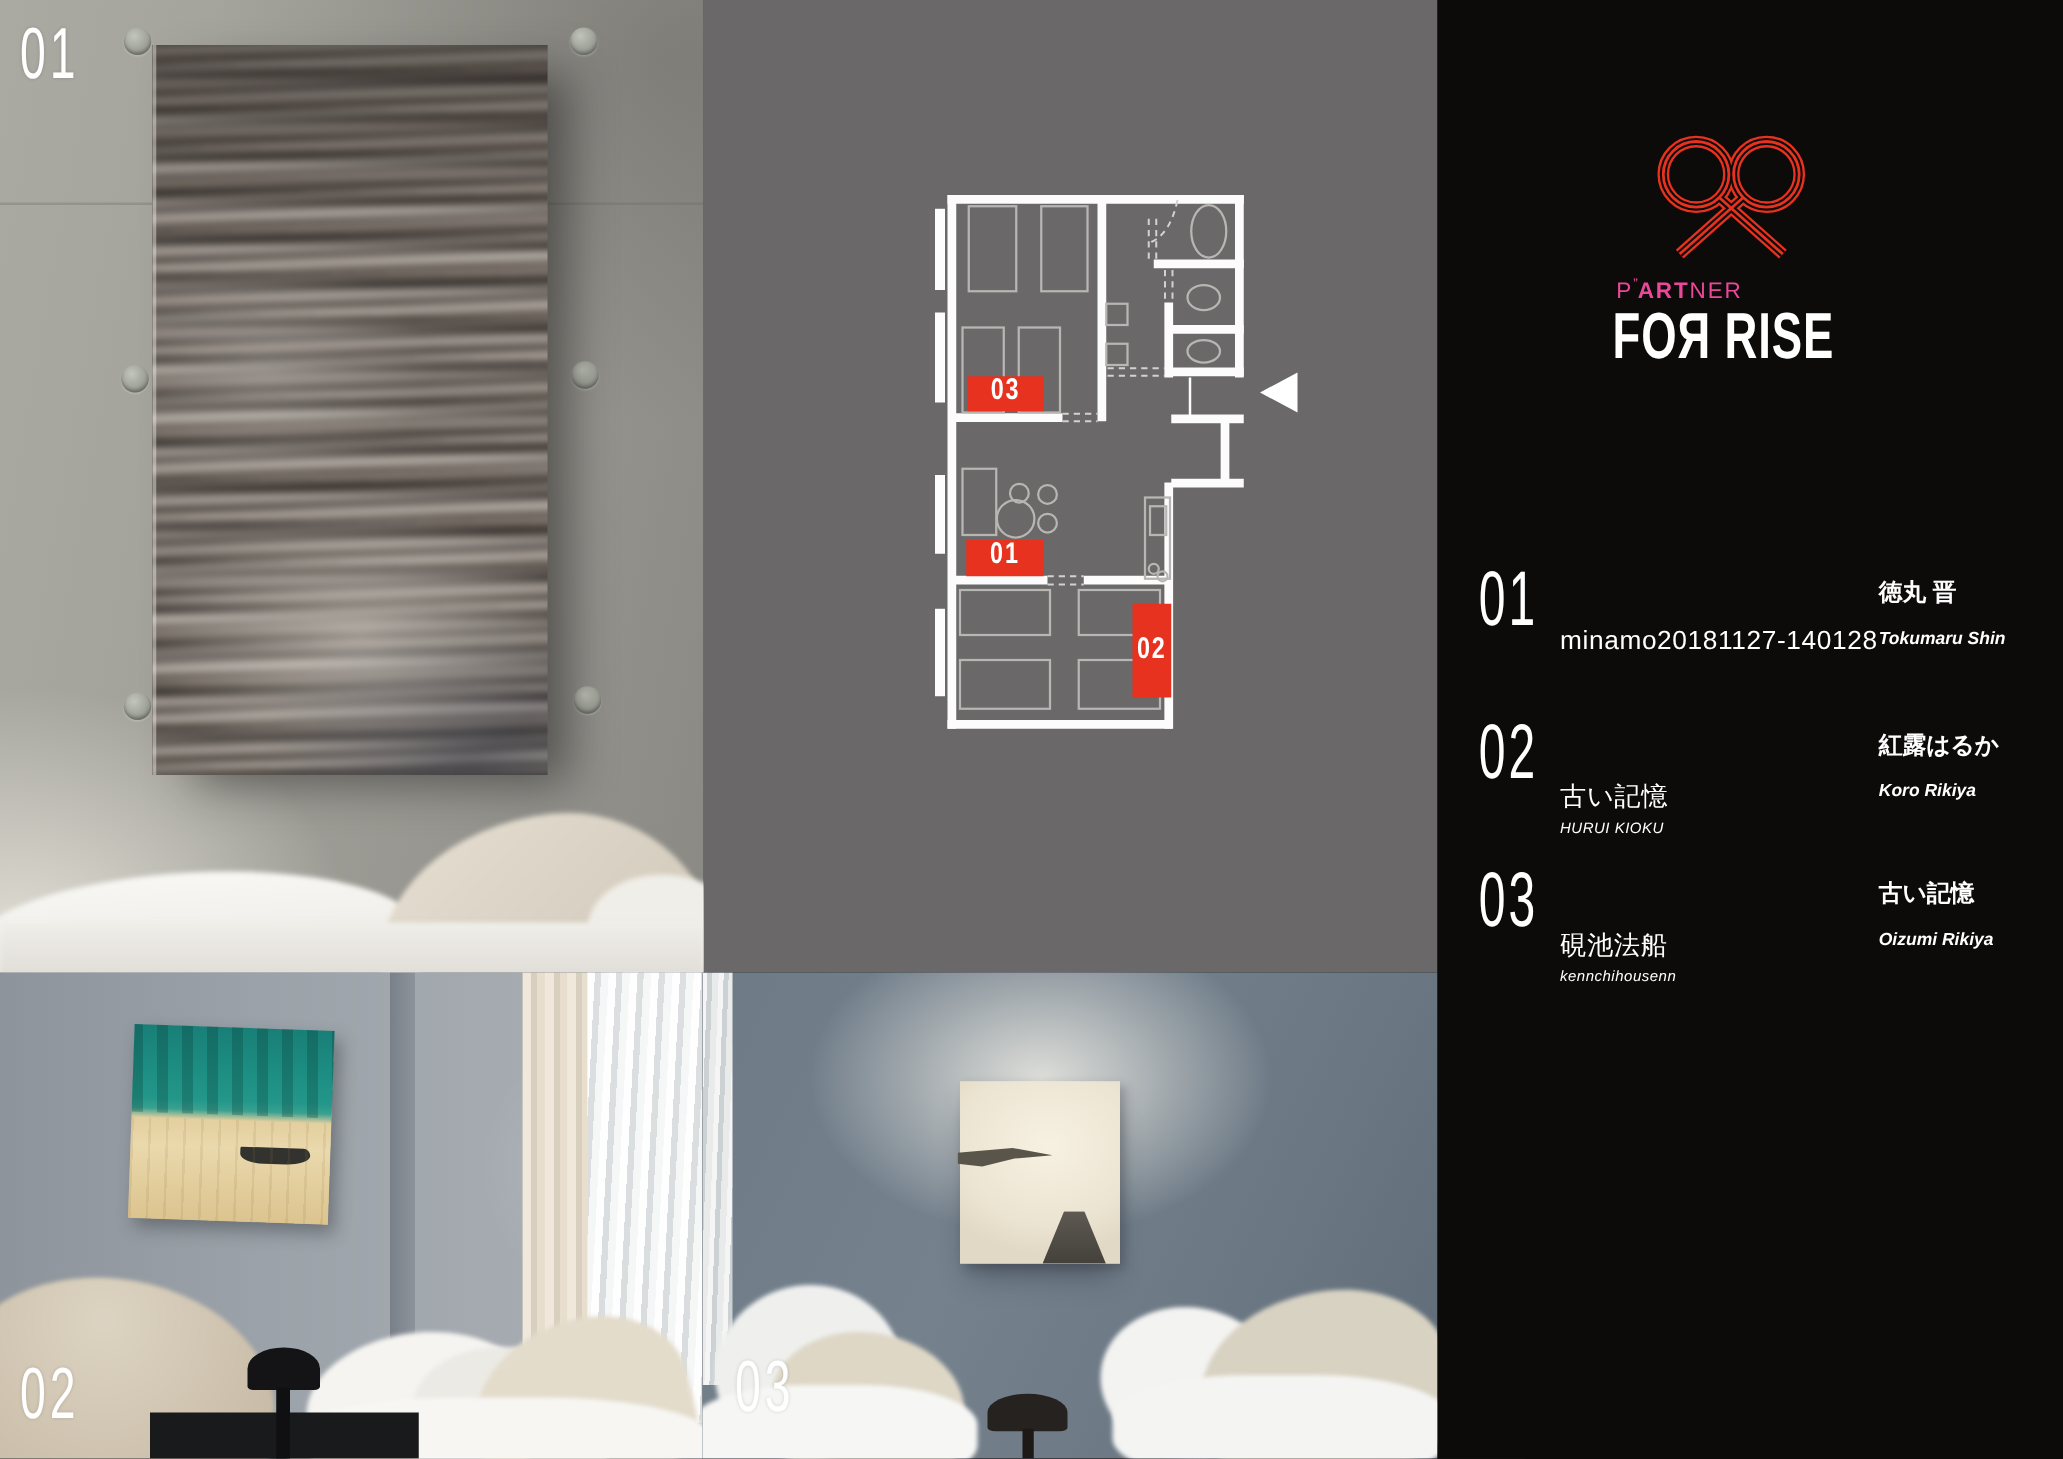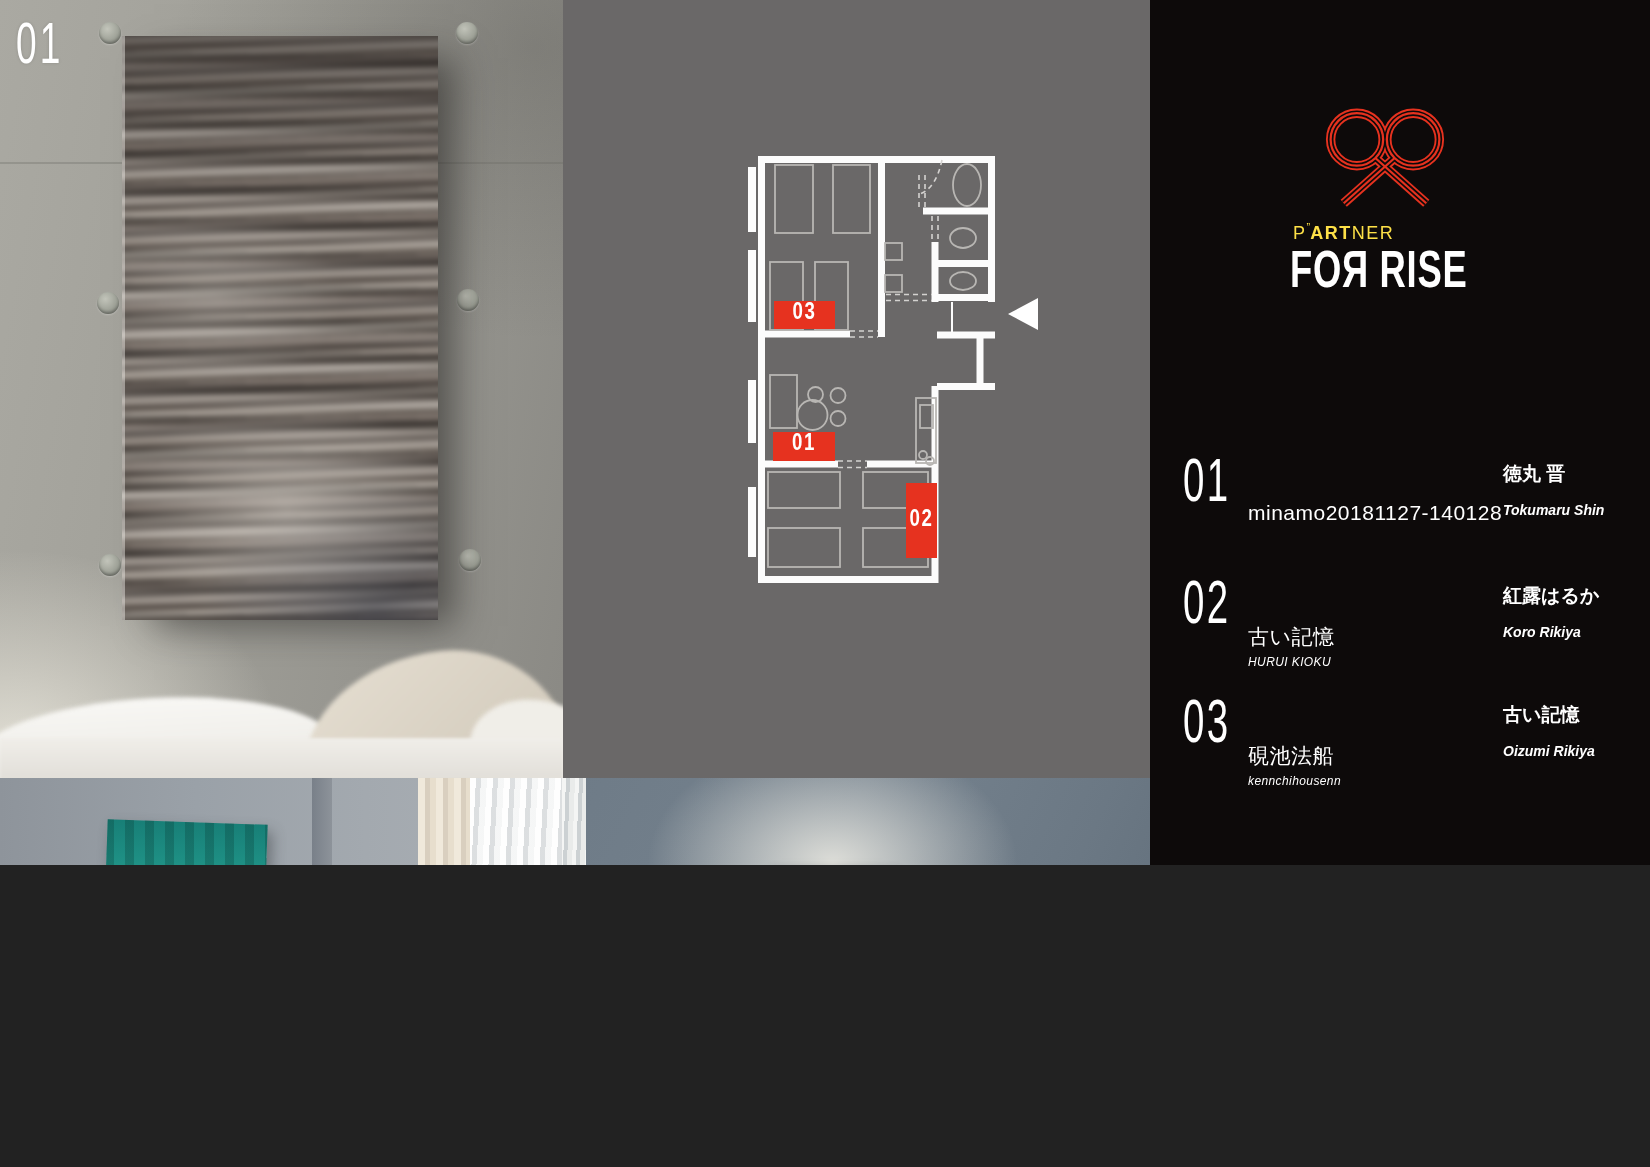--- a/index.html
+++ b/index.html
@@ -1,16 +1,16 @@
 <!DOCTYPE html>
 <html><head>
 <meta charset="utf-8">
 <style>
   html,body{margin:0;padding:0;background:#222;}
-  #page{position:relative;width:1650px;height:865px;overflow:hidden;
+  #page{position:relative;width:1650px;height:1167px;overflow:hidden;
         font-family:"Liberation Sans","DejaVu Sans",sans-serif;background:#0d0a0a;}
   .abs{position:absolute;}
 
   
   .photo-label{position:absolute;color:#fff;font-size:58px;line-height:1;
     font-weight:500;letter-spacing:5px;transform:scaleX(.64);transform-origin:left top;
     text-shadow:0 0 4px rgba(0,0,0,.15);}
 
   
   #photo1{left:0;top:0;width:563px;height:778px;overflow:hidden;
@@ -119,21 +119,21 @@
     background:#d8d2c2;transform:rotate(-6deg);}
   .p3-duvet-l{left:-10px;top:330px;width:230px;height:80px;border-radius:40%;background:#f6f6f4;}
   .p3-duvet-r{right:-10px;top:322px;width:270px;height:85px;border-radius:40%;background:#f4f4f2;}
   .lamp3-cap{left:228px;top:337px;width:64px;height:30px;background:#262220;
     border-radius:50% 50% 10% 10%;}
   .lamp3-stem{left:256px;top:365px;width:9px;height:24px;background:#1c1916;}
 
   
   #panel-black{left:1150px;top:0;width:500px;height:1167px;background:#0d0a0a;color:#fff;}
   #logo-mark{left:160px;top:98px;}
-  #logo-partner{left:143px;top:221px;font-size:18px;letter-spacing:1.5px;color:#fde047;}
+  #logo-partner{left:143px;top:221px;font-size:18px;letter-spacing:1.5px;color:#ec4899;}
   #logo-partner .bold{font-weight:700;}
   #logo-partner .mark{font-size:11px;vertical-align:8px;letter-spacing:0;}
   #logo-wordmark{left:140px;top:243px;font-size:52px;line-height:1;font-weight:600;
     letter-spacing:1px;transform:scaleX(.70);transform-origin:left top;white-space:nowrap;}
   .list-row{left:0;width:500px;height:110px;}
   .list-row .num{position:absolute;left:33px;top:-6px;font-size:62px;line-height:62px;
     font-weight:500;letter-spacing:4px;transform:scaleX(.62);transform-origin:left top;}
   .list-row .titleblock{position:absolute;left:98px;top:6px;margin-top:40px;}
   .list-row .title{font-size:21px;letter-spacing:.5px;white-space:nowrap;}
   .list-row .tsub{font-size:12px;font-style:italic;margin-top:4px;letter-spacing:.4px;}

